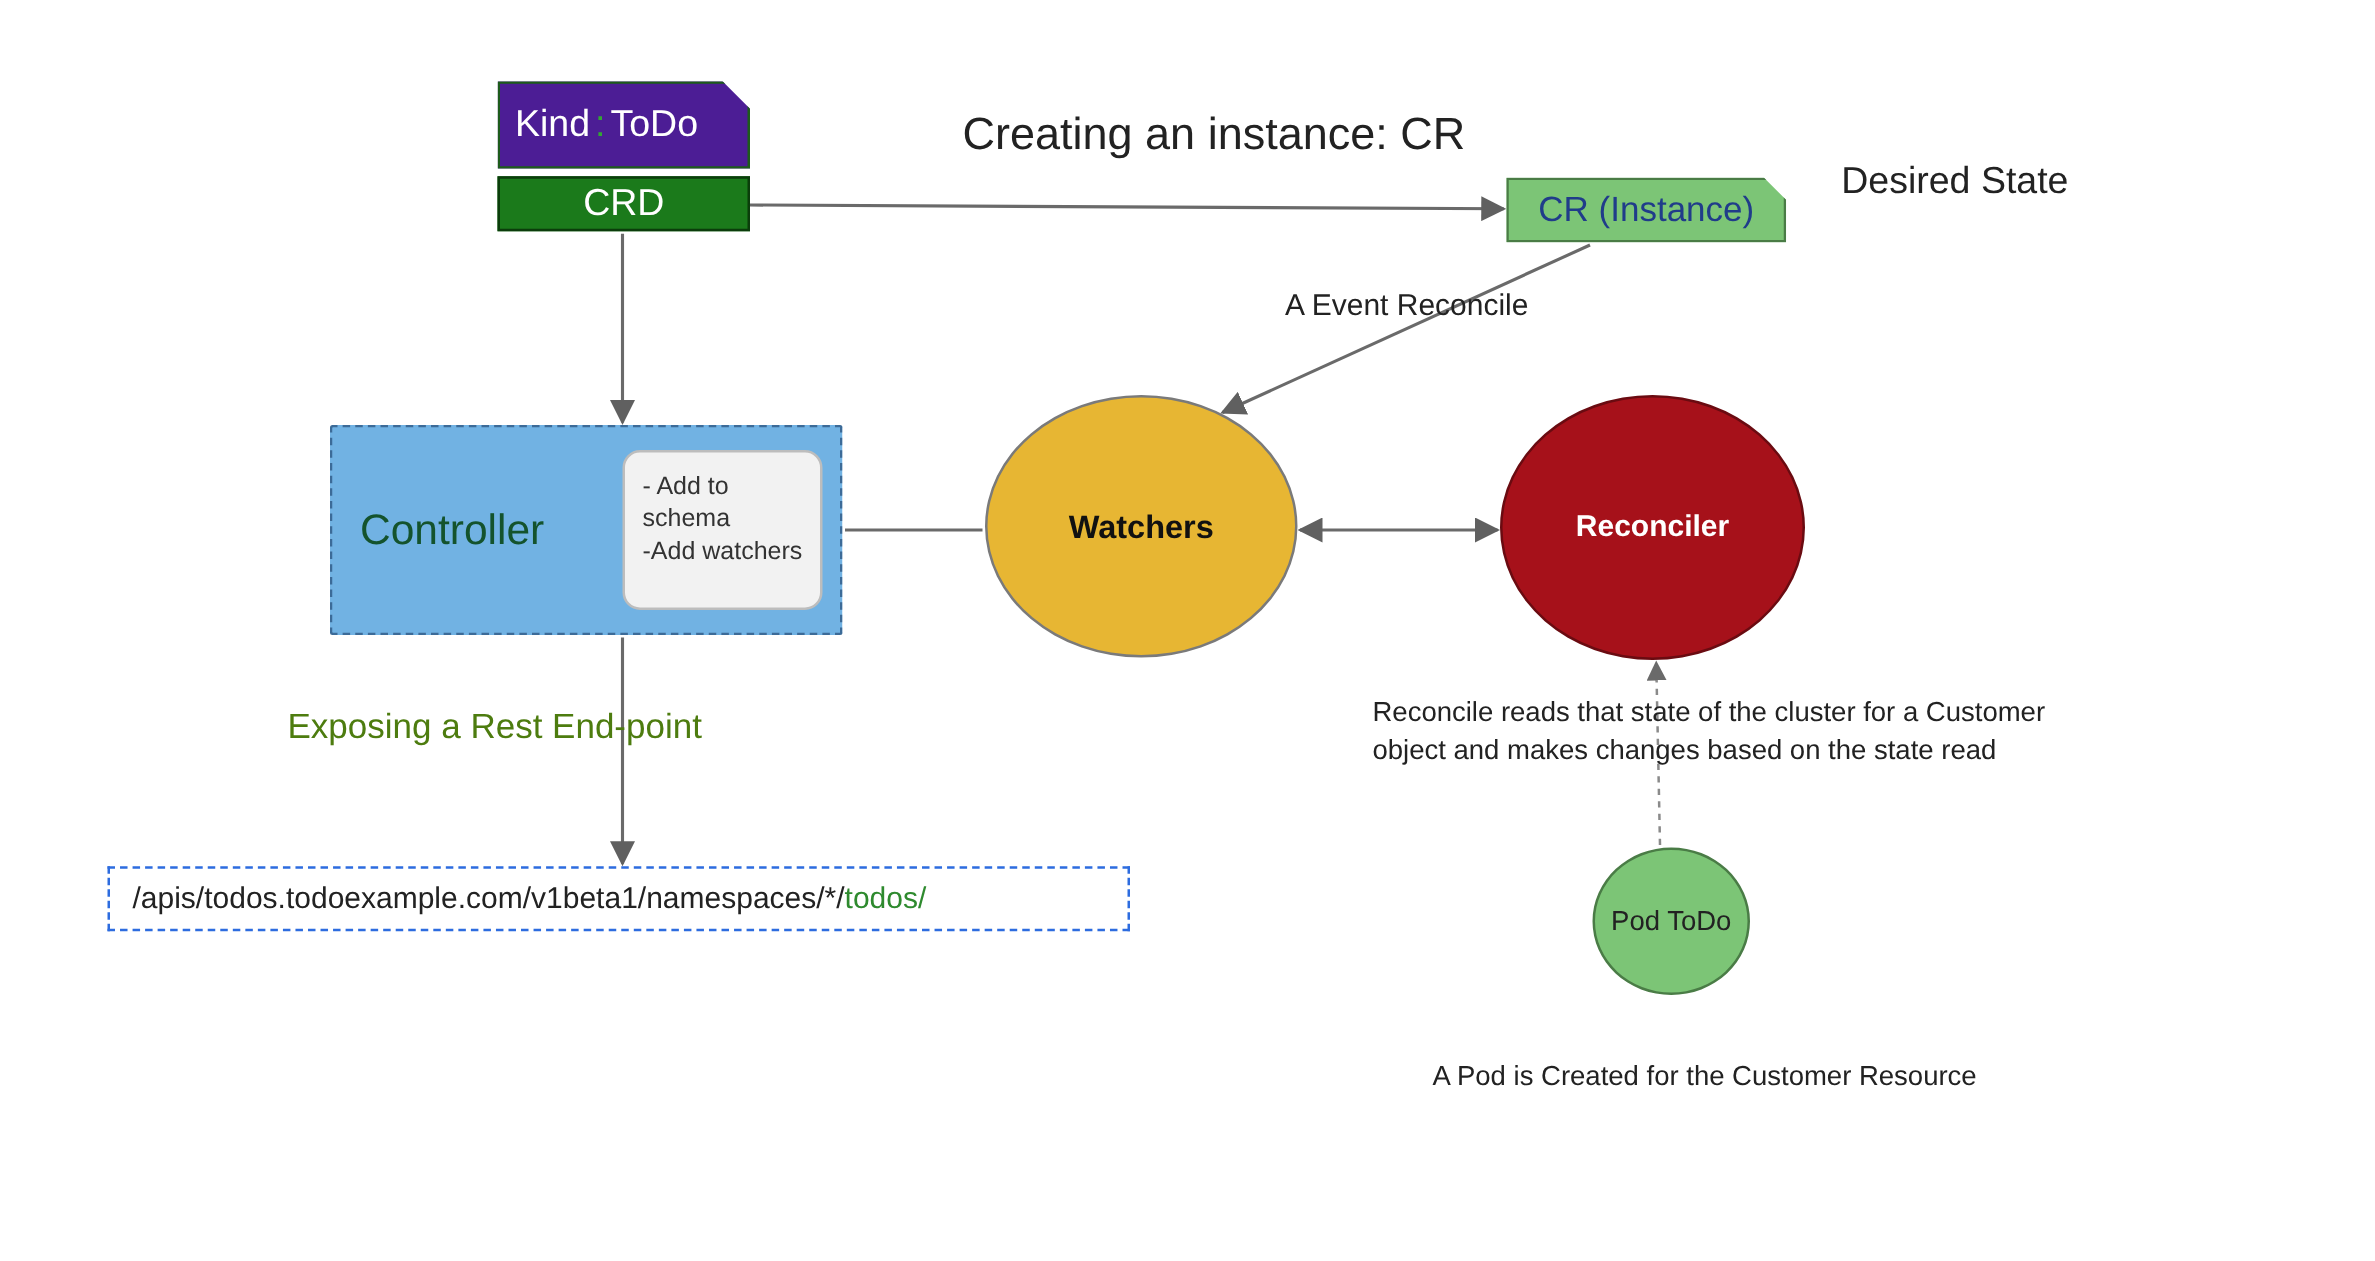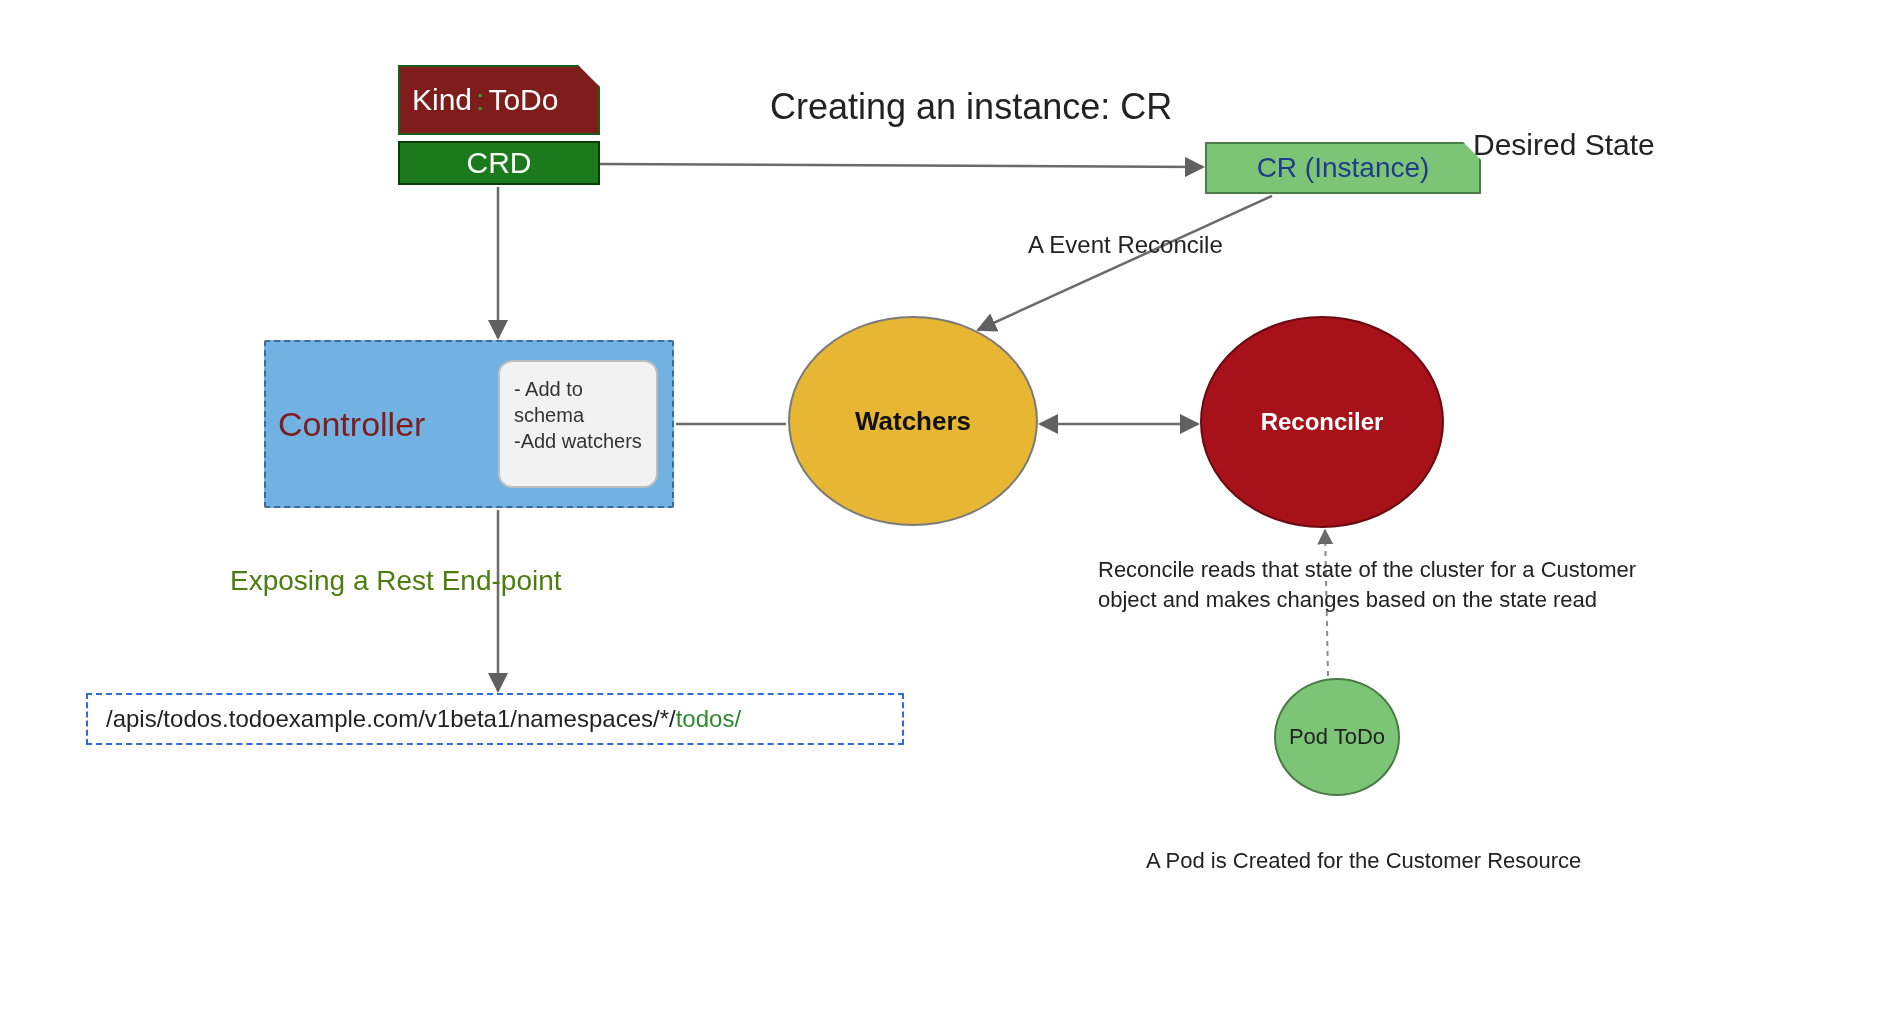--- a/index.html
+++ b/index.html
@@ -24,21 +24,21 @@
       left: 0;
       width: 1900px;
       height: 1009px;
       pointer-events: none;
     }
     
     .kind-box {
       position: absolute;
       left: 398px; top: 65px;
       width: 202px; height: 70px;
-      background: #7f1d1d;
+      background: #4c1d95;
       border: 2px solid #1d5b1b;
       display: flex; align-items: center;
       padding-left: 12px;
       font-size: 30px;
       clip-path: polygon(0 0, calc(100% - 22px) 0, 100% 22px, 100% 100%, 0 100%);
     }
     .kind-box .k { color: #ffffff; }
     .kind-box .sep { color: #33a633; margin: 0 4px; }
     .kind-box .v { color: #ffffff; }
 
@@ -48,21 +48,21 @@
       width: 202px; height: 44px;
       background: #1b7a1b;
       border: 2px solid #0b3d0b;
       display: flex; align-items: center; justify-content: center;
       color: #ffffff; font-size: 30px;
     }
 
     .cr-instance {
       position: absolute;
       left: 1205px; top: 142px;
-      width: 276px; height: 52px;
+      width: 224px; height: 52px;
       background: #7cc576;
       border: 2px solid #4a7c46;
       display: flex; align-items: center; justify-content: center;
       color: #203c8a; font-size: 28px;
       clip-path: polygon(0 0, calc(100% - 18px) 0, 100% 18px, 100% 100%, 0 100%);
     }
 
     .desired-state {
       position: absolute;
       left: 1473px; top: 128px;
@@ -88,22 +88,22 @@
     .controller-box {
       position: absolute;
       left: 264px; top: 340px;
       width: 410px; height: 168px;
       background: #71b2e3;
       border: 2px dashed #3c6b98;
       display: flex; align-items: center;
       border-radius: 2px;
     }
     .controller-title {
-      color: #7f1d1d; font-size: 34px;
-      margin-left: 12px;
+      color: #14532d; font-size: 34px;
+      margin-left: 22px;
       flex: 0 0 auto;
     }
     .controller-notes {
       margin-left: auto;
       margin-right: 14px;
       width: 160px; height: 128px;
       background: #f2f2f2;
       border: 2px solid #bdbdbd;
       border-radius: 14px;
       padding: 14px 14px;

